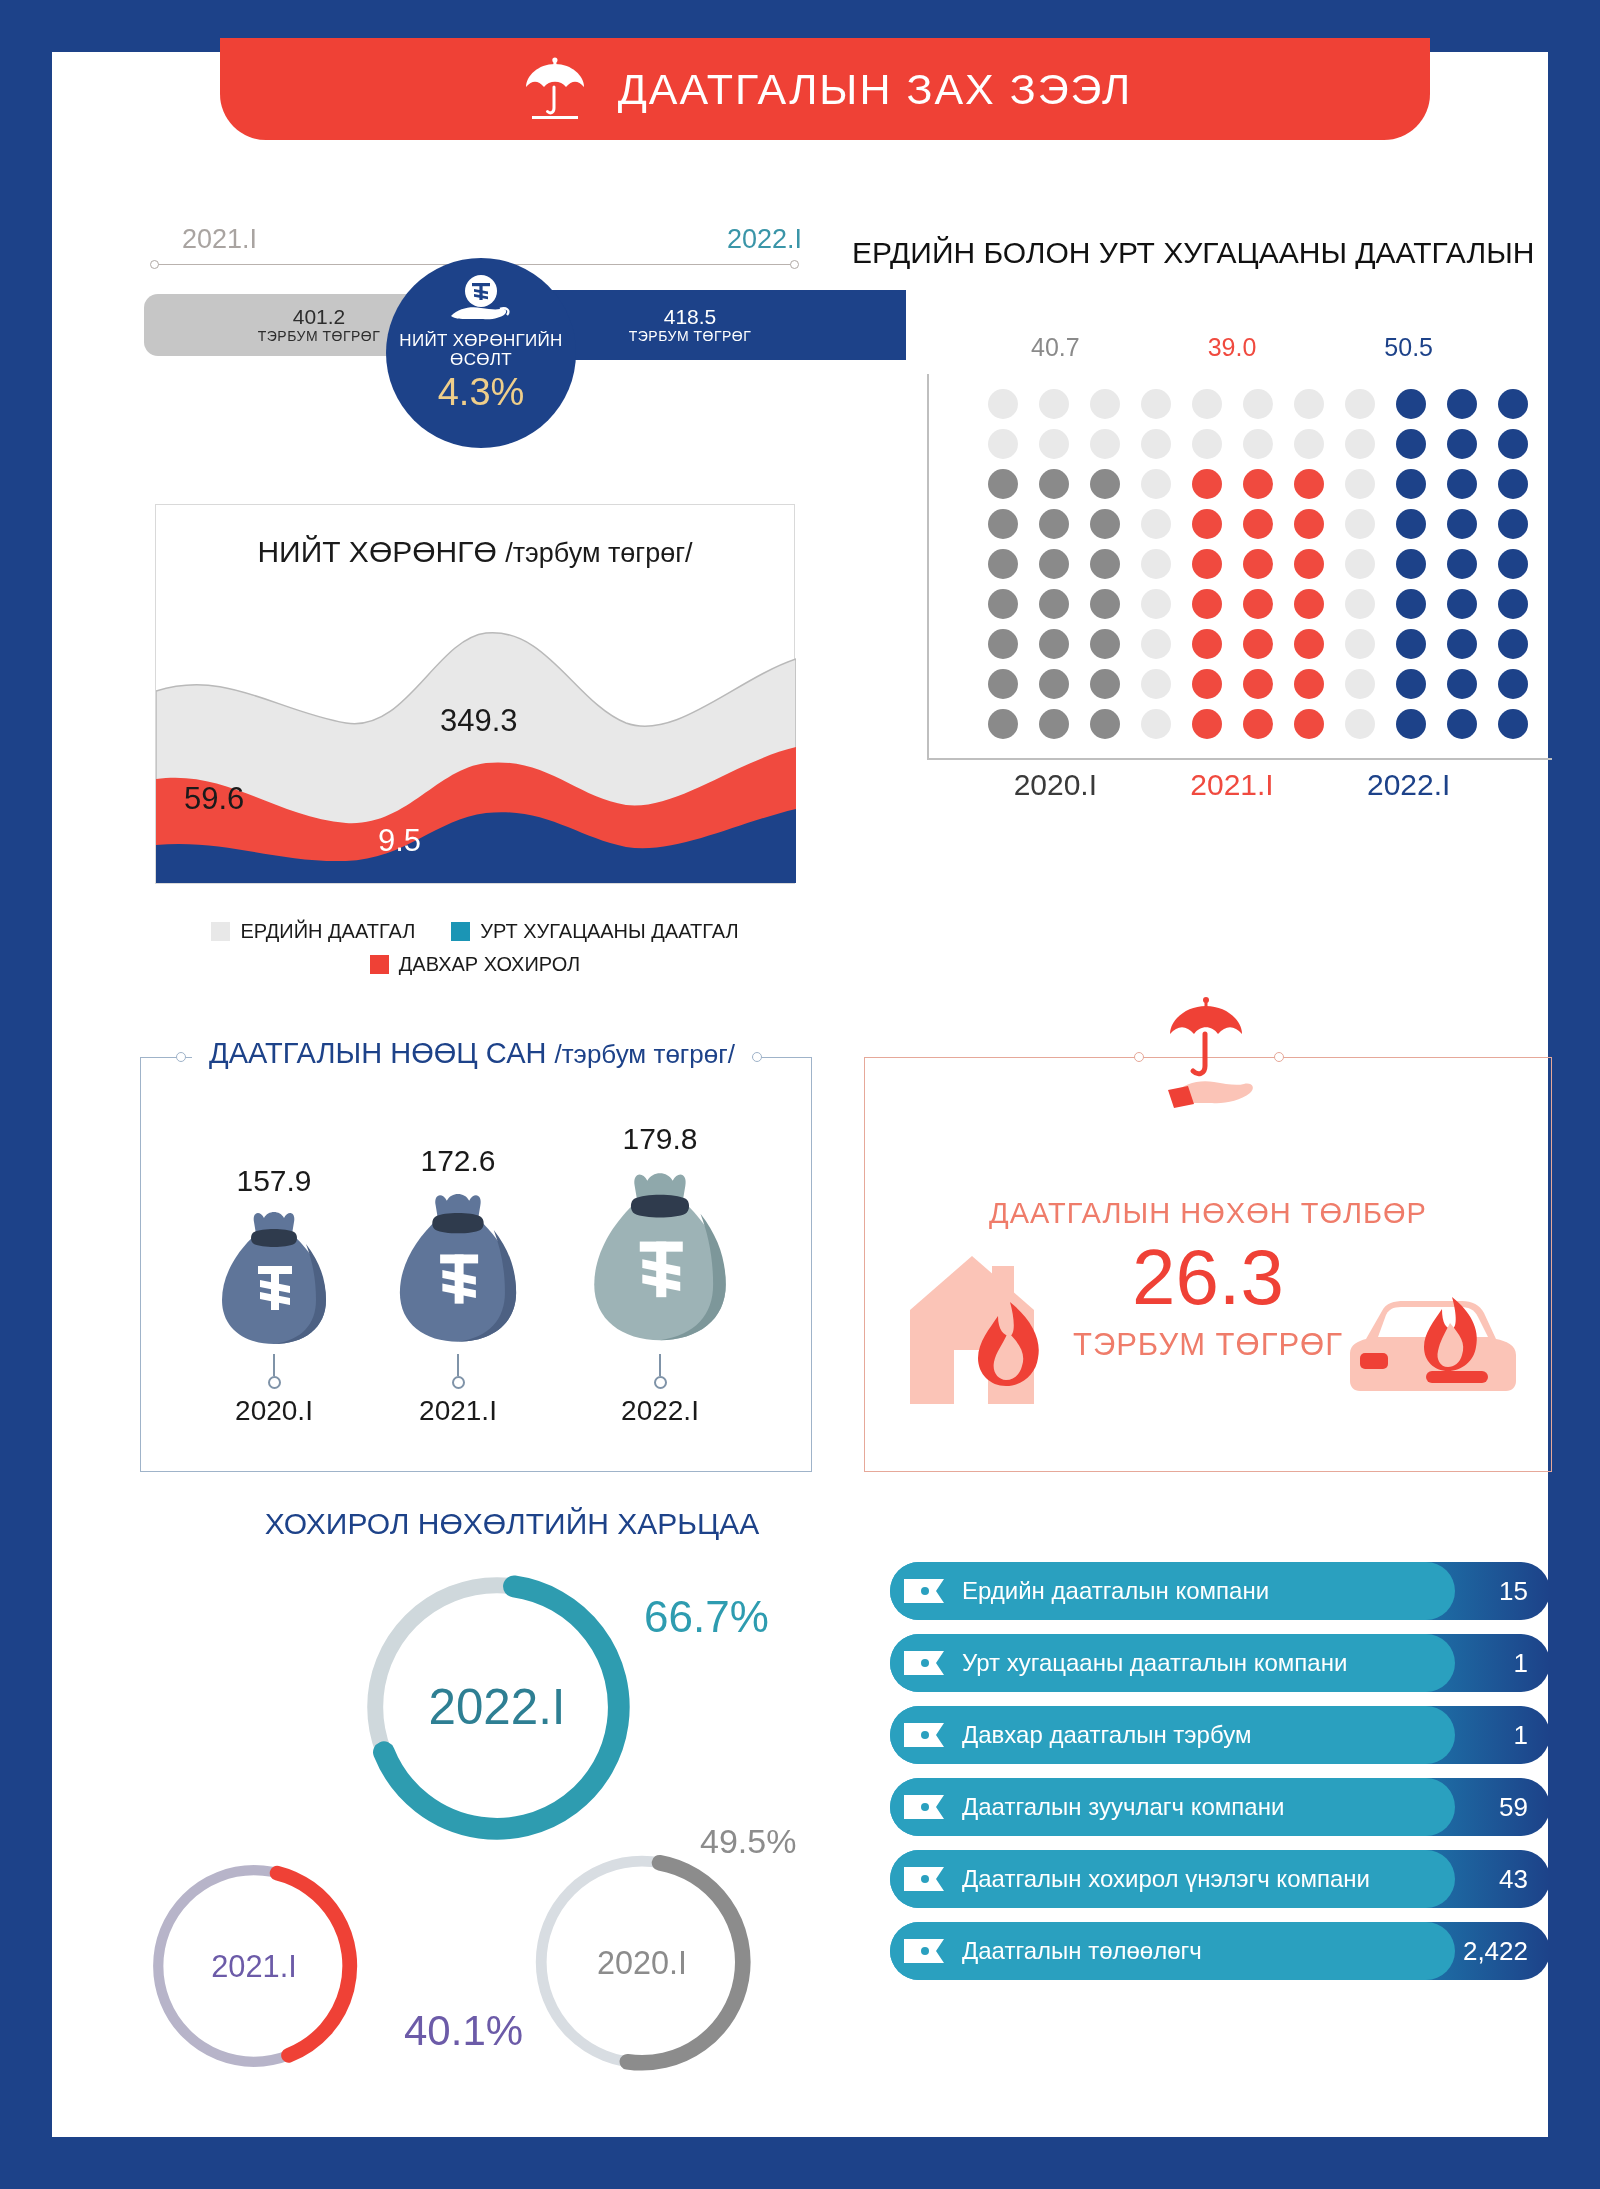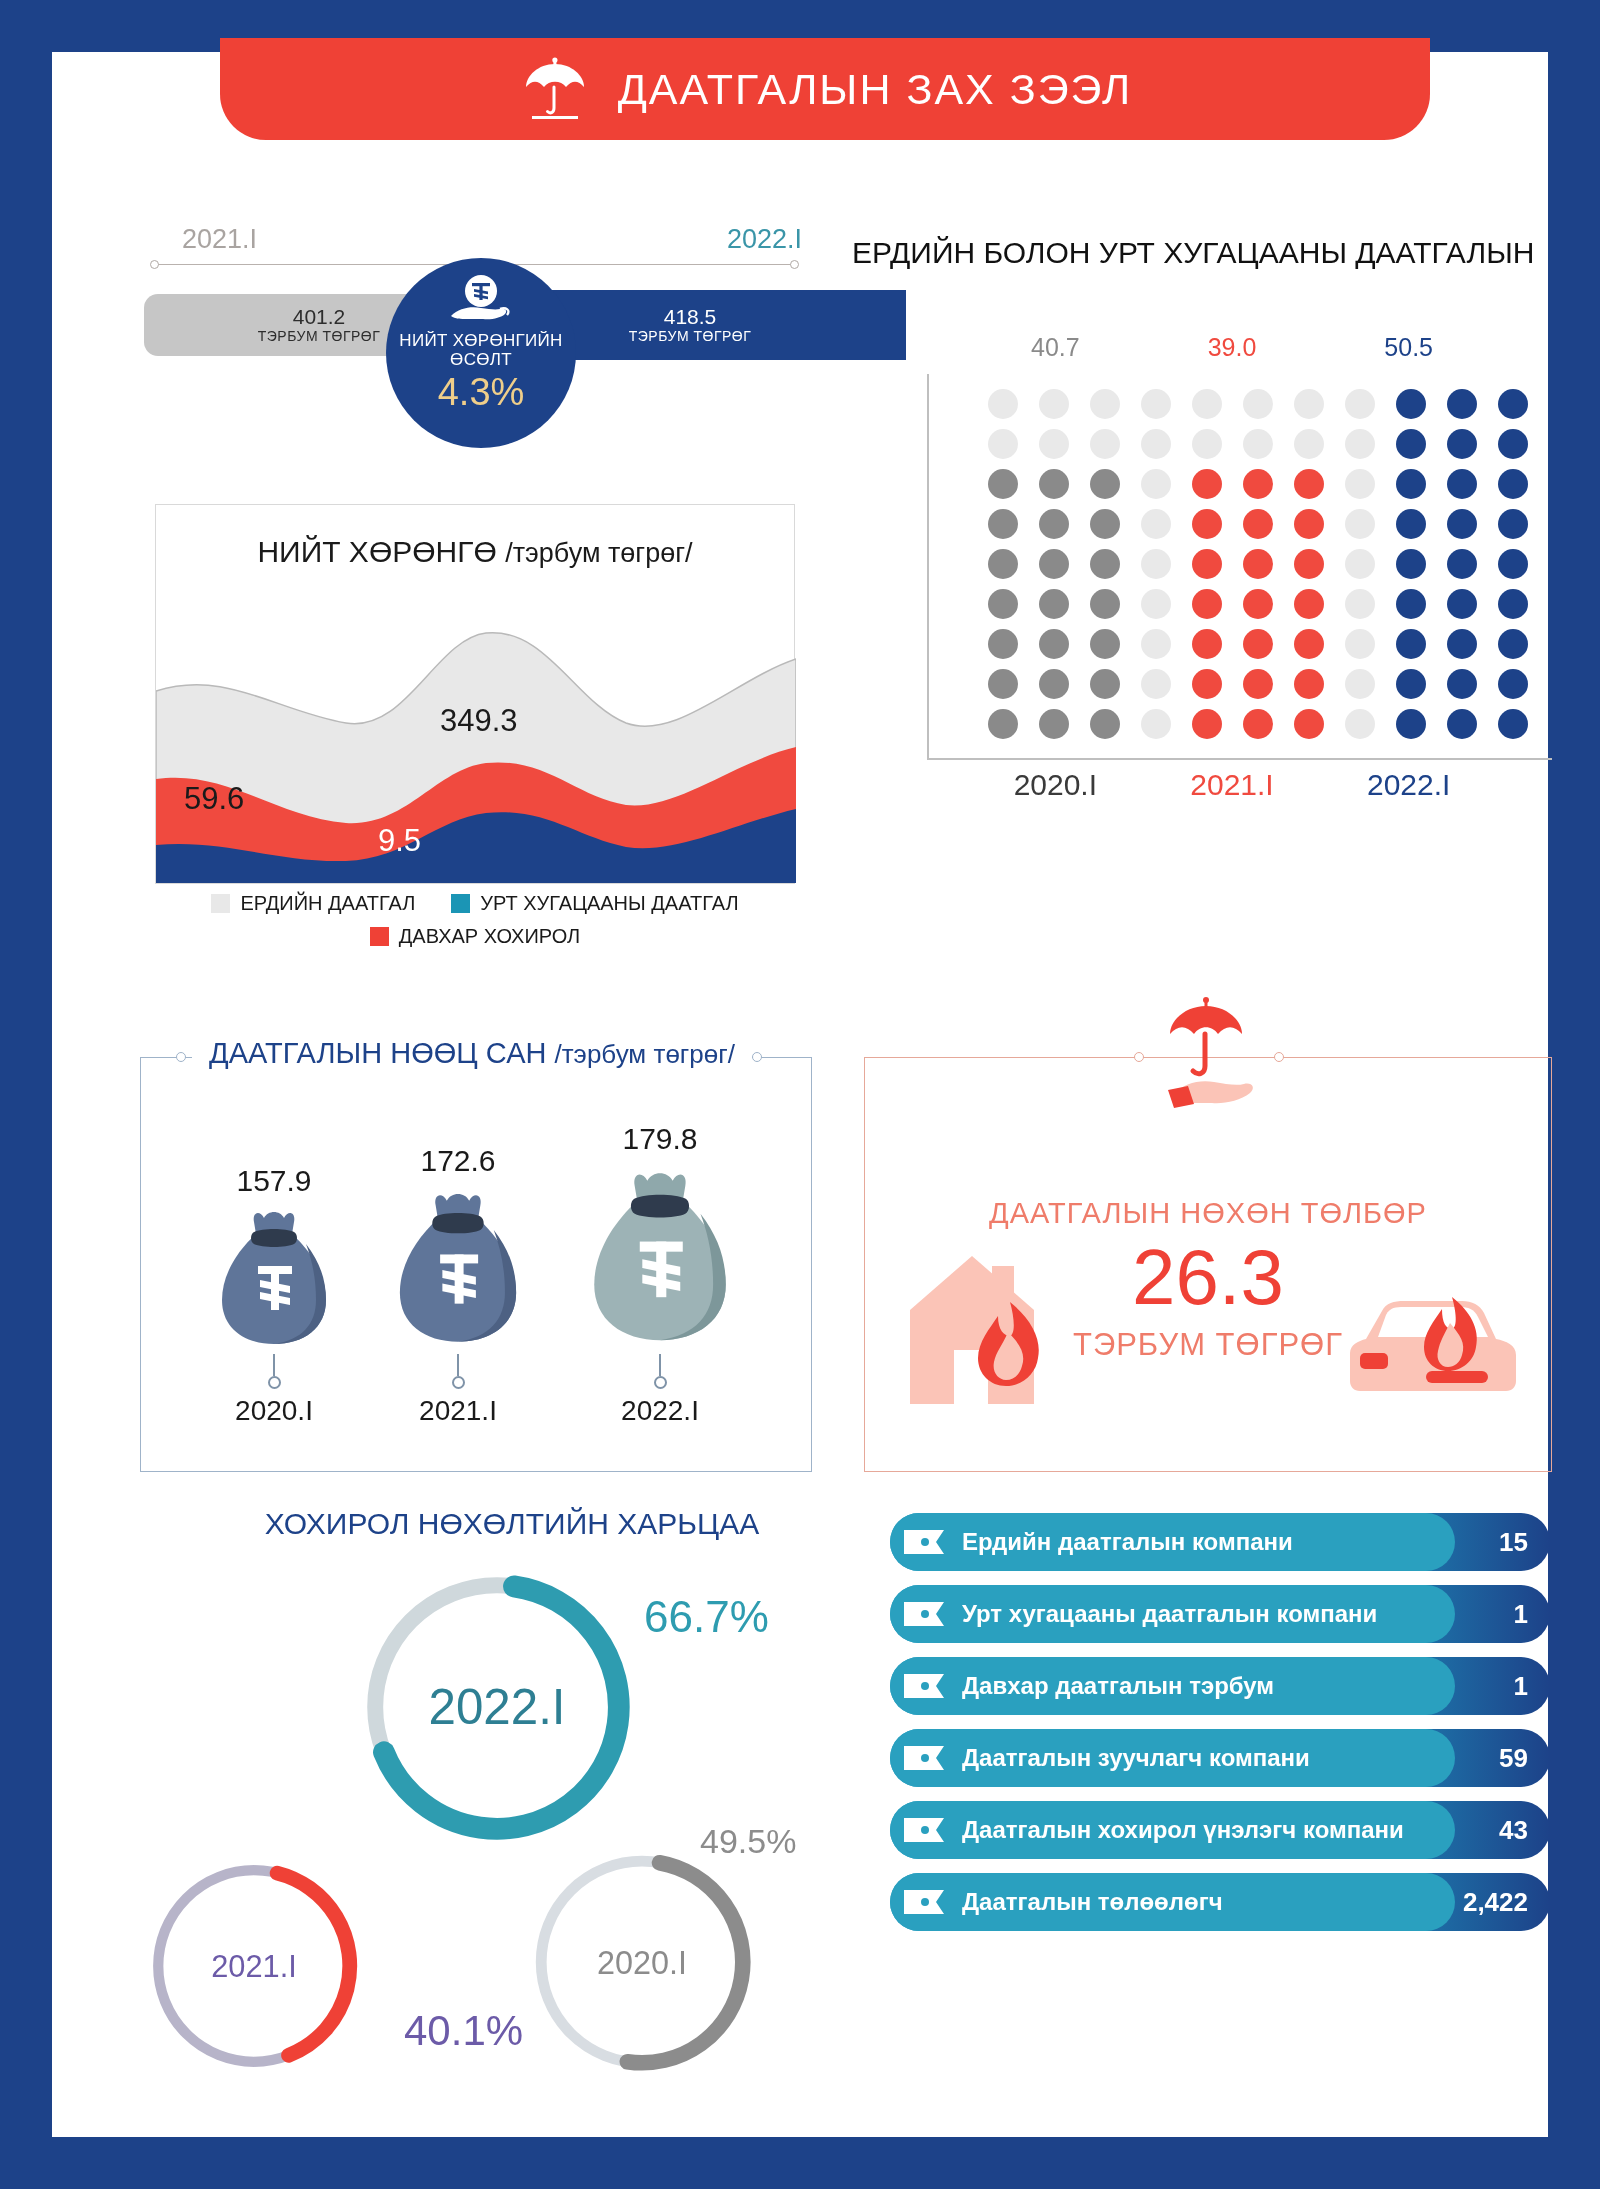--- a/index.html
+++ b/index.html
@@ -67,21 +67,21 @@
   .wave-card {
     position:absolute; left: 103px; top: 452px; width: 640px; height: 380px;
     background:#ffffff; border: 1px solid #d9d9d9;
   }
   .wave-title { position:absolute; top:30px; width:100%; text-align:center; font-size:30px; color:#1a1a1a;}
   .wave-title i { font-style: normal; font-size: 27px; }
   .wave-svg { position:absolute; left:0; bottom:0; width:640px; height:300px;}
   .lbl-349 { position:absolute; left: 284px; top: 198px; font-size: 31px; color: #1a1a1a; }
   .lbl-596 { position:absolute; left: 28px; top: 276px; font-size: 31px; color: #1a1a1a; }
   .lbl-95  { position:absolute; left: 222px; top: 318px; font-size: 31px; color: #ffffff; }
-  .legend { position:absolute; left: 103px; top: 840px; width: 640px; }
+  .legend { position:absolute; left: 103px; top: 868px; width: 640px; }
   .leg-row { display:flex; justify-content:center; gap: 36px; margin-bottom: 10px;}
   .leg-item { display:flex; align-items:center; gap: 10px; font-size: 20px; color:#1a1a1a;}
   .sw { width: 19px; height: 19px; display:inline-block;}
 
   
   .dm-title { position:absolute; left: 800px; top: 182px; width: 700px; font-size: 30px; color:#111; line-height: 1.28;}
   .dm-title i { font-style: normal; font-size: 27px;}
   .dm-vals { position:absolute; left: 915px; top: 281px; width: 530px; display:flex;}
   .dm-val { flex: 1; text-align:center; font-size: 25px;}
   .dm-box { position:absolute; left: 875px; top: 322px; width: 625px; height: 386px;
@@ -136,21 +136,21 @@
   .dn-title { position:absolute; left: 120px; top: 1455px; width: 680px; text-align:center;
               font-size: 30px; color:#1d4289;}
   .donut-big { position:absolute; left: 300px; top: 1510px; }
   .donut-21 { position:absolute; left: 88px; top: 1800px; }
   .donut-20 { position:absolute; left: 470px; top: 1790px; }
   .pct-667 { position:absolute; left: 592px; top: 1540px; font-size: 44px; color: #2e9cb0;}
   .pct-401 { position:absolute; left: 352px; top: 1955px; font-size: 42px; color: #6c5ba8;}
   .pct-495 { position:absolute; left: 648px; top: 1770px; font-size: 34px; color: #8c8c8c;}
 
   
-  .clist { position:absolute; left: 838px; top: 1461px; width: 660px; font-weight: bold;}
+  .clist { position:absolute; left: 838px; top: 1510px; width: 660px;}
   .crow { position:relative; height: 58px; margin-bottom: 14px;
           background: linear-gradient(90deg,#1e9dc4 0%, #1e9dc4 62%, #1d4289 100%);
           border-radius: 29px; display:flex; align-items:center;}
   .crow-inner { position:absolute; left:0; top:0; height: 58px; width: 565px;
                 background:#2aa0bf; border-radius: 29px; display:flex; align-items:center;}
   .flag { width: 46px; height: 30px; margin-left: 14px; flex:none;}
   .crow-label { color:#ffffff; font-size: 24px; margin-left: 12px; white-space: nowrap;}
   .crow-count { position:absolute; right: 22px; top: 0; height: 58px;
                 display:flex; align-items:center; color:#ffffff; font-size: 26px;}
 </style>

